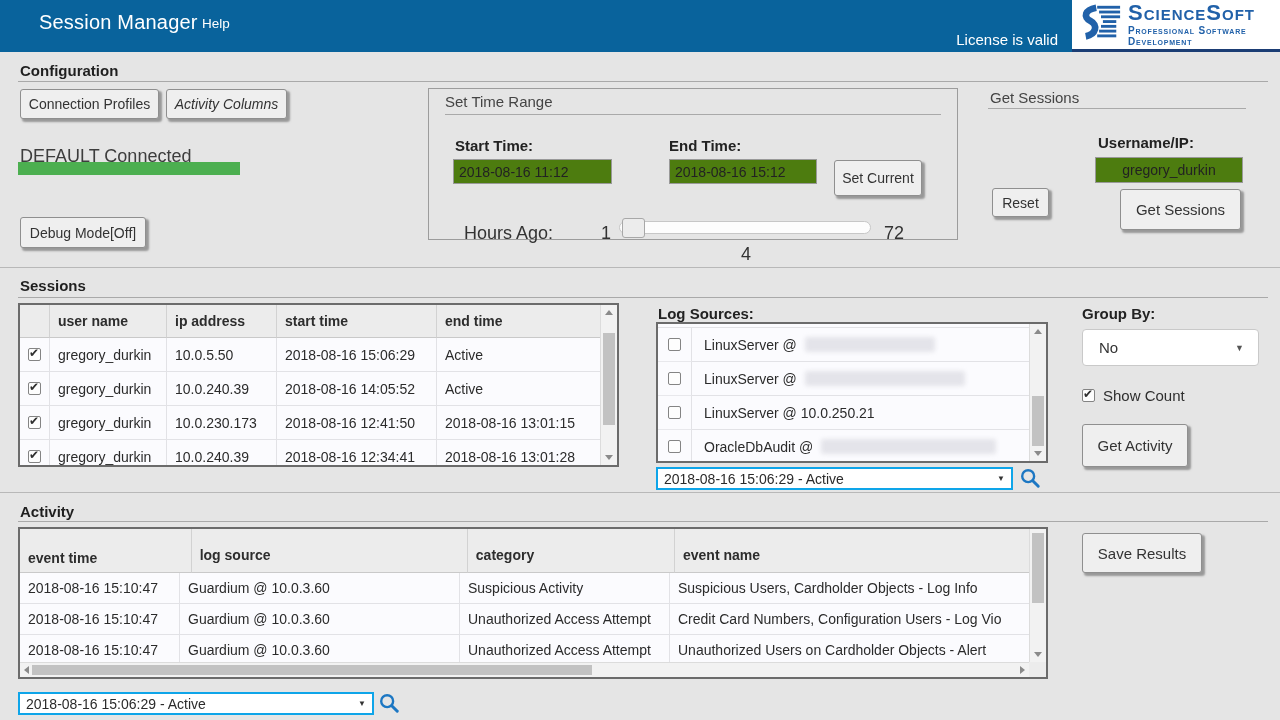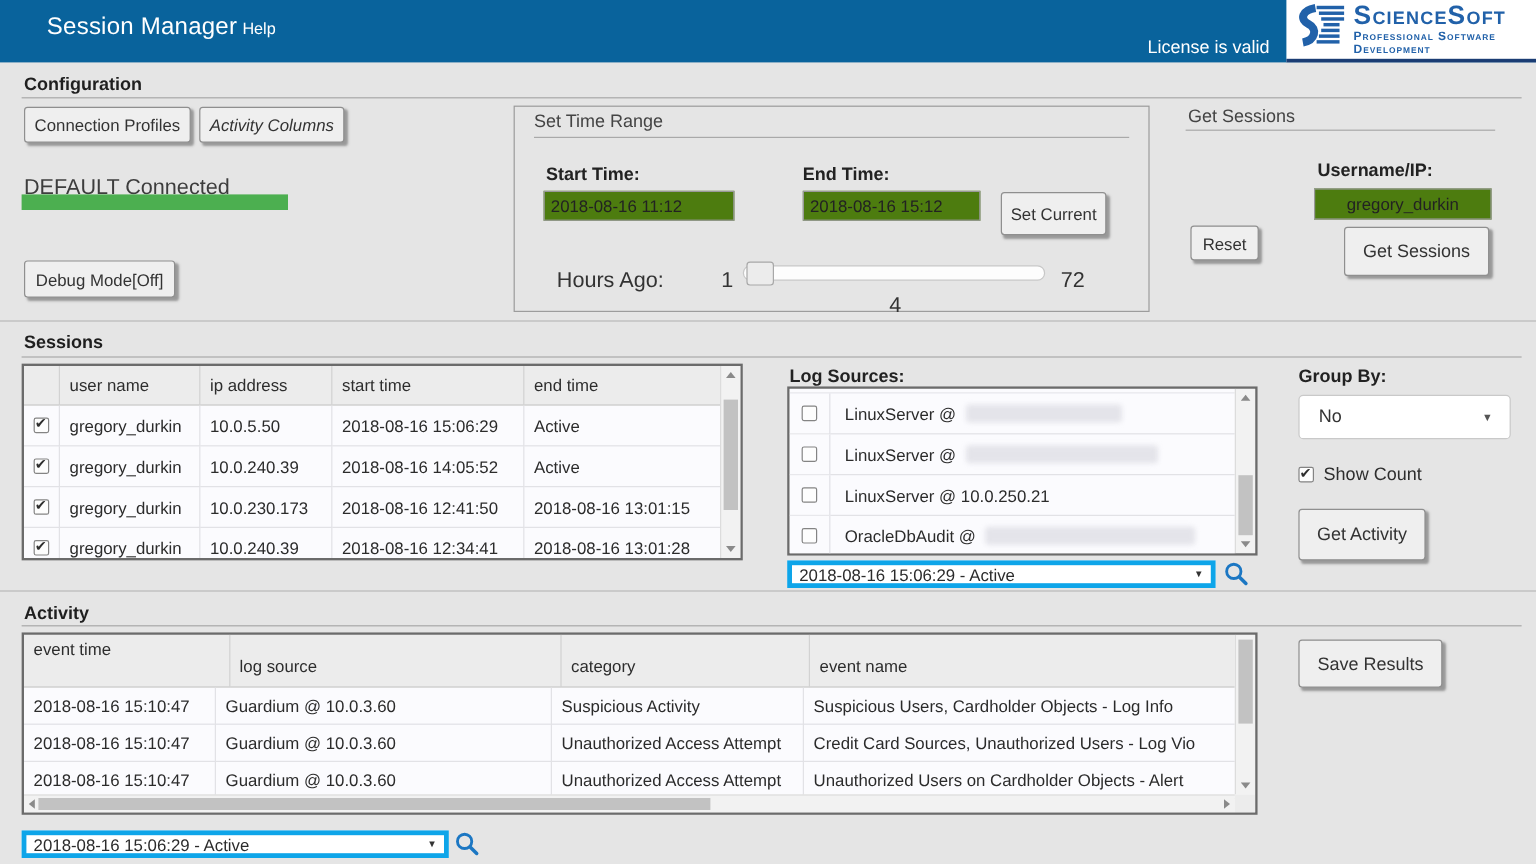--- a/index.html
+++ b/index.html
@@ -28,40 +28,40 @@
   .tinput { position:absolute; border:1px solid #999; background:#4d7c0f; font-size:14px; color:#222;
             padding:0 5px; font-family:"Liberation Sans",sans-serif; }
   .blabel { position:absolute; font-size:15px; font-weight:bold; color:#222; }
   .plain-label { position:absolute; font-size:18px; color:#333; }
   .panel-title { position:absolute; font-size:15px; color:#444; }
 
   .cb { -webkit-appearance:none; appearance:none; width:13px; height:13px; border:1px solid #848484;
         border-radius:2px; background:#fdfdfd; position:relative; margin:0; cursor:pointer; flex:none; }
   .cb:checked::after { content:"\2714"; position:absolute; left:0px; top:-3px; font-size:12px; color:#2e2e2e; }
 
-  .fselect { position:absolute; background:#fff; border:4px solid #0ea5e9; display:flex; align-items:center;
+  .fselect { position:absolute; background:#fff; border:2px solid #0ea5e9; display:flex; align-items:center;
              font-size:14px; color:#2b2b2b; padding:0 6px; cursor:pointer; }
   .sel-caret { margin-left:auto; font-size:8px; color:#333; }
   .mag-btn { position:absolute; width:22px; height:22px; cursor:pointer; }
 
   
-  .time-panel { position:absolute; left:428px; top:88px; width:530px; height:172px; border:1px solid #9c9c9c;padding-left:16px; }
+  .time-panel { position:absolute; left:428px; top:88px; width:530px; height:152px; border:1px solid #9c9c9c;padding-left:16px; }
   .slider-track { position:absolute; left:190px; top:132px; width:252px; height:13px; background:#fdfdfd;
                   border:1px solid #c7c7c7; border-radius:7px; }
   .slider-handle { position:absolute; left:2px; top:-4px; width:23px; height:20px; background:#ececec;
                    border:1px solid #a8a8a8; border-radius:3px; cursor:pointer; }
   .green-bar { position:absolute; left:18px; top:162px; width:222px; height:13px; background:#4CAF50; }
 
   
   .gtable { position:absolute; background:#fff; border:2px solid #6b6b6b; overflow:hidden; }
   .trow { display:flex; align-items:center; background:#fbfbfe; }
   .trow.head { background:#ececec; }
   .tcell { height:100%; display:flex; align-items:center; padding-left:8px; font-size:14px; color:#2b2b2b;
            border-right:1px solid #e2e2e6; border-bottom:1px solid #e2e2e6; white-space:nowrap; overflow:hidden; }
-  .trow.head .tcell { font-weight:normal; color:#2d2d2d; border-right:1px solid #d2d2d2; border-bottom:1px solid #c9c9c9; }
+  .trow.head .tcell { font-weight:bold; color:#2d2d2d; border-right:1px solid #d2d2d2; border-bottom:1px solid #c9c9c9; }
   .ccell { justify-content:center; padding-left:0; }
 
   .vscroll { position:absolute; top:0; right:0; bottom:0; width:17px; background:#f2f2f2; border-left:1px solid #dcdcdc; }
   .vthumb { position:absolute; left:2px; right:2px; background:#c2c2c2; }
   .hscroll { position:absolute; left:0; right:17px; bottom:0; height:15px; background:#f2f2f2; border-top:1px solid #dcdcdc; }
   .hthumb { position:absolute; top:2px; bottom:2px; background:#c2c2c2; }
   .arr { position:absolute; width:0; height:0; }
   .arr.up   { left:4px; top:5px;    border-left:4px solid transparent; border-right:4px solid transparent; border-bottom:5px solid #8a8a8a; }
   .arr.down { left:4px; bottom:5px; border-left:4px solid transparent; border-right:4px solid transparent; border-top:5px solid #8a8a8a; }
   .arr.left { left:4px; top:3px;    border-top:4px solid transparent; border-bottom:4px solid transparent; border-right:5px solid #8a8a8a; }
@@ -278,37 +278,37 @@
   <div class="btn big" style="left:1082px; top:424px; width:106px; height:43px;">Get Activity</div>
 
   <div class="divider" style="top:492px;"></div>
 
   <div class="section-title" style="left:20px; top:503px;">Activity</div>
   <div class="rule" style="left:18px; top:521px; width:1250px;"></div>
 
   <div class="gtable" style="left:18px; top:527px; width:1030px; height:152px;">
     <div style="position:absolute; left:0; top:0; right:17px;">
       <div class="trow head" style="height:44px; align-items:flex-end;">
-        <div class="tcell" style="width:174px; align-items:flex-end; padding-bottom:23px;">event time</div>
+        <div class="tcell" style="width:174px; align-items:flex-end; padding-bottom:6px;">event time</div>
         <div class="tcell" style="width:280px; align-items:flex-end; padding-bottom:9px;">log source</div>
         <div class="tcell" style="width:210px; align-items:flex-end; padding-bottom:9px;">category</div>
         <div class="tcell" style="width:359px; align-items:flex-end; padding-bottom:9px; border-right:none;">event name</div>
       </div>
 
       <div class="trow" style="height:31px;">
         <div class="tcell" style="width:160px;">2018-08-16 15:10:47</div>
         <div class="tcell" style="width:280px;">Guardium @ 10.0.3.60</div>
         <div class="tcell" style="width:210px;">Suspicious Activity</div>
         <div class="tcell" style="width:359px; border-right:none;">Suspicious Users, Cardholder Objects - Log Info</div>
       </div>
       <div class="trow" style="height:31px;">
         <div class="tcell" style="width:160px;">2018-08-16 15:10:47</div>
         <div class="tcell" style="width:280px;">Guardium @ 10.0.3.60</div>
         <div class="tcell" style="width:210px;">Unauthorized Access Attempt</div>
-        <div class="tcell" style="width:359px; border-right:none;">Credit Card Sources, Unauthorized Users - Log Vio</div>
+        <div class="tcell" style="width:359px; border-right:none;">Credit Card Numbers, Configuration Users - Log Vio</div>
       </div>
       <div class="trow" style="height:31px;">
         <div class="tcell" style="width:160px;">2018-08-16 15:10:47</div>
         <div class="tcell" style="width:280px;">Guardium @ 10.0.3.60</div>
         <div class="tcell" style="width:210px;">Unauthorized Access Attempt</div>
         <div class="tcell" style="width:359px; border-right:none;">Unauthorized Users on Cardholder Objects - Alert</div>
       </div>
     </div>
     <div class="vscroll" style="bottom:15px;">
       <div class="vthumb" style="top:4px; height:70px;"></div>

